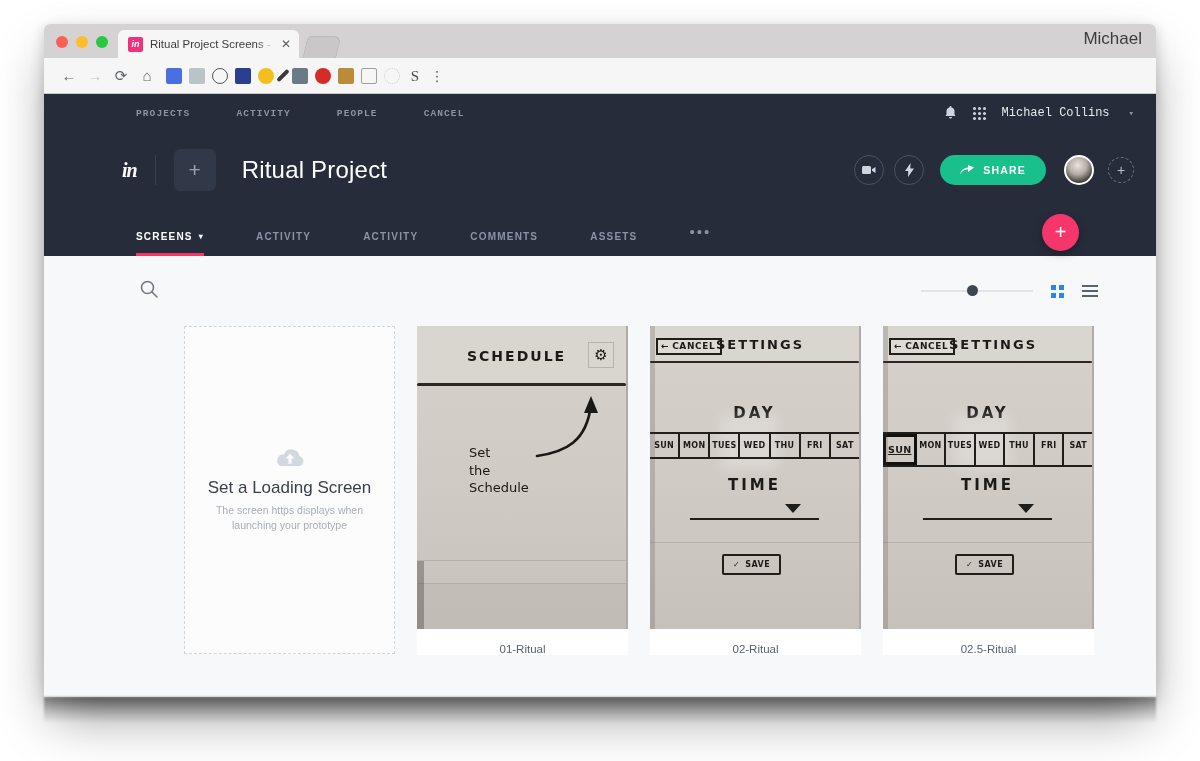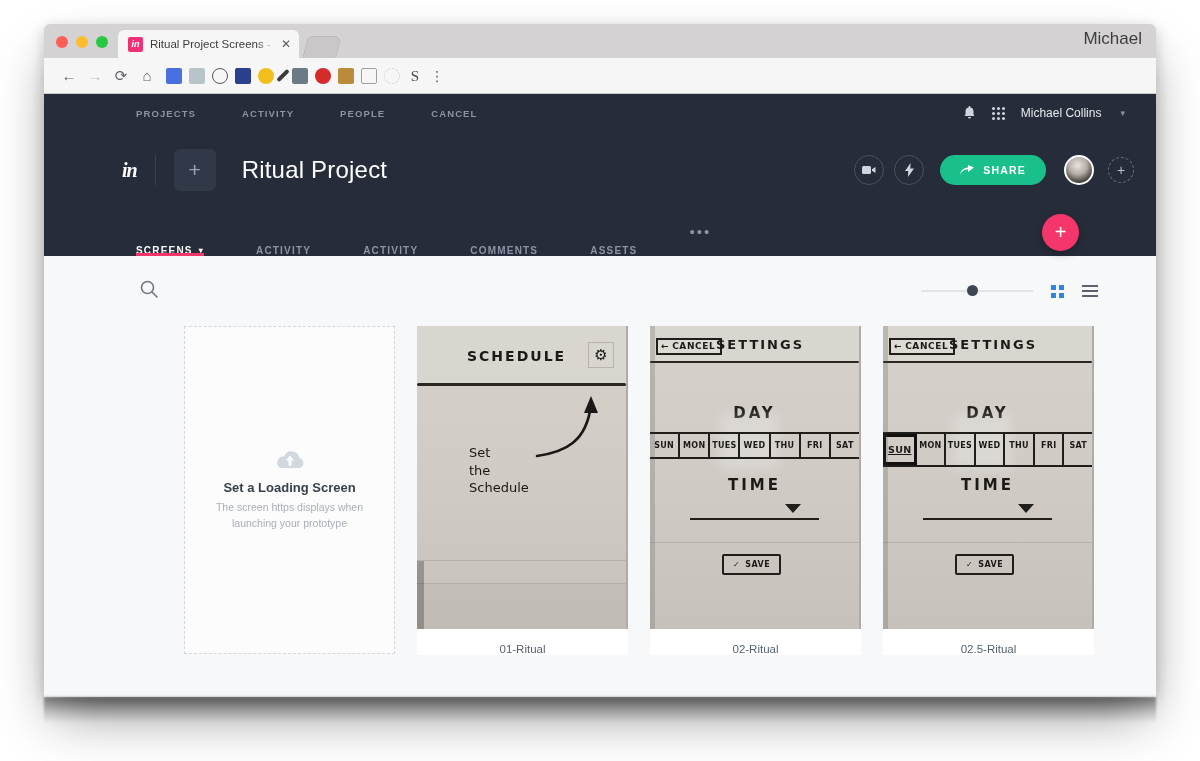--- a/index.html
+++ b/index.html
@@ -100,21 +100,22 @@
   .url-path { color: #7a7c80; }
   .star { margin-left: auto; color: #6b6e73; font-size: 12px; }
   .ext-icons { display: flex; align-items: center; gap: 7px; padding-left: 6px; }
   .ext { width: 16px; height: 16px; border-radius: 2px; position: relative; }
 
   
   .app { background: #f7f8f9; height: 603px; position: relative; }
   .topnav {
     height: 38px; background: #262c3a;
     display: flex; align-items: center;
-    padding: 0 31px 0 92px;
+    padding: 0 22px 0 92px;
+    font-family: Liberation Mono, monospace;
   }
   .topnav-link {
     font-size: 9.5px; letter-spacing: 1.1px; font-weight: bold;
     color: #8b93a5; margin-right: 46px;
   }
   .topnav-right { margin-left: auto; display: flex; align-items: center; gap: 16px; }
   .bell { color: #cfd4de; font-size: 13px; }
   .grid-dots { display: grid; grid-template-columns: repeat(3,3px); grid-gap: 2px; }
   .grid-dots i { width: 3px; height: 3px; background: #cfd4de; border-radius: 50%; display: block; }
   .user-name { color: #e8eaef; font-size: 12px; }
@@ -159,21 +160,21 @@
     margin-left: 4px;
   }
 
   .tabsrow {
     height: 48px; background: #262c3a;
     display: flex; align-items: flex-end; padding-left: 92px;
     position: relative;
   }
   .vtab {
     font-size: 10px; letter-spacing: 1.2px; font-weight: bold;
-    color: #8b93a5; margin-right: 52px;
+    color: #8b93a5; padding-bottom: 14px; margin-right: 52px;
     position: relative; display: flex; align-items: center; gap: 6px;
   }
   .vtab.active { color: #ffffff; }
   .vtab.active::after {
     content: ''; position: absolute; left: 0; right: 0; bottom: 0;
     height: 3px; background: #f4366a;
   }
   .dots3 { color: #8b93a5; font-size: 15px; letter-spacing: 2px; padding-bottom: 16px; }
   .fab {
     position: absolute; right: 77px; top: 6px;
@@ -210,21 +211,21 @@
     text-align: center; font-size: 11.5px; color: #55606f;
     padding: 14px 0 0; background: #fff;
   }
 
   
   .placeholder {
     height: 328px; border: 1px dashed #d3d6db; background: #fcfcfd;
     display: flex; flex-direction: column; align-items: center; justify-content: center;
     padding: 0 16px;
   }
-  .ph-title { font-size: 13px; font-weight: bold; color: #39404d; margin-top: 9px; }
+  .ph-title { font-size: 17px; font-weight: normal; color: #39404d; margin-top: 9px; }
   .ph-sub { font-size: 10.5px; color: #a9aeb7; text-align: center; line-height: 1.45; margin-top: 5px; }
 
   
   .sketch {
     width: 100%; height: 100%;
     background: #cdc8c3;
     border-right: 2px solid #b0aba6;
     position: relative;
     font-family: "DejaVu Sans", sans-serif;
     color: #1c1a18;

